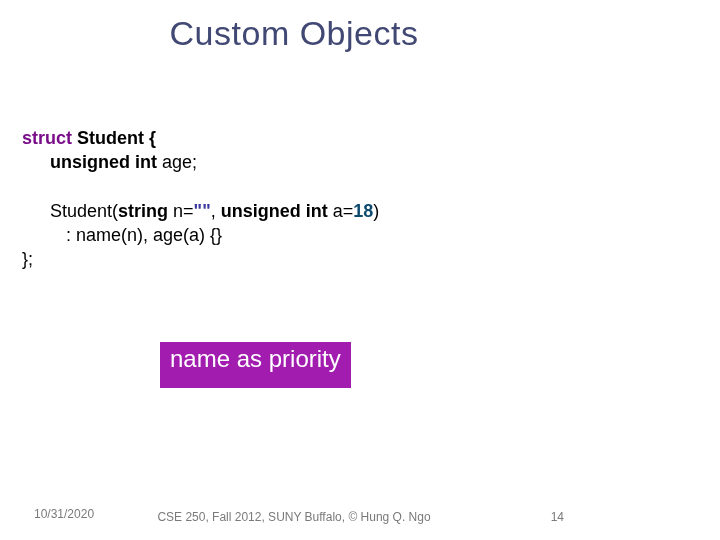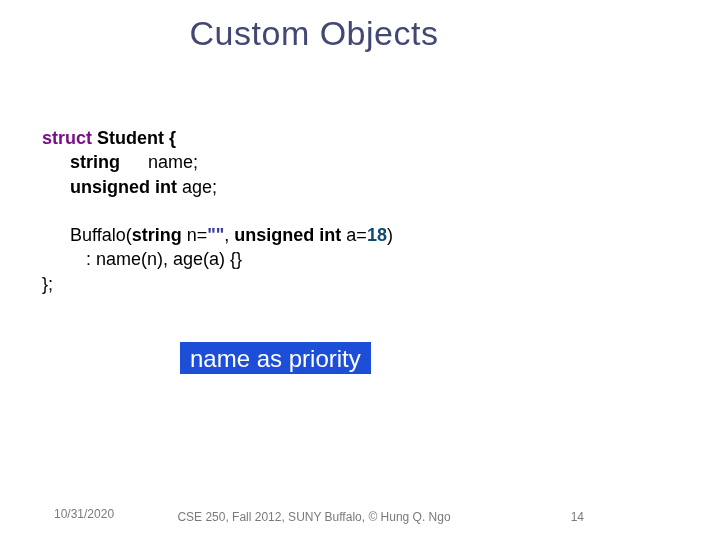--- a/index.html
+++ b/index.html
@@ -1,49 +1,48 @@
 <!DOCTYPE html>
 <html><head>
 <meta charset="utf-8">
 <style>
   * { margin: 0; padding: 0; box-sizing: border-box; }
   html, body { width: 720px; height: 540px; background: #fff; font-family: Arial, Helvetica, sans-serif; overflow: hidden; }
-  .slide { position: relative; width: 588px; height: 540px; margin-left: 20px; }
+  .slide { position: relative; width: 588px; height: 540px; }
   .title { position: absolute; top: 14px; left: 0; width: 100%; text-align: center; font-size: 34px; color: #404873; letter-spacing: 0.5px; }
   .code-block { position: absolute; top: 126px; left: 22px; font-family: Arial, Helvetica, sans-serif; font-size: 18px; line-height: 1.35; font-weight: bold; color: #000; }
   .code-block .row { white-space: pre; }
   .kw-struct { color: #7a0e8a; }
   .kw-type { color: #000; }
   .var { color: #000; font-weight: normal; }
   .kw-blue { color: #0c4a6e; }
   .plain { color: #000; font-weight: normal; }
   .str { color: #3a3aa0; }
   .indent1 { display: inline-block; width: 28px; }
   .indent2 { display: inline-block; width: 44px; }
   .gap1 { display: inline-block; width: 28px; }
-  .box { position: absolute; left: 160px; background: #1d4ed8; color: #fff; font-size: 24px; padding: 3px 10px 1px 10px; }
+  .box { position: absolute; left: 160px; background: #a21caf; color: #fff; font-size: 24px; padding: 3px 10px 15px 10px; }
   .box1 { top: 342px; }
   .box2 { top: 408px; }
   .footer { position: absolute; bottom: 16px; left: 0; width: 100%; font-size: 12px; color: #7a7a7a; }
   .footer .date { position: absolute; left: 34px; bottom: 3px; }
   .footer .center { position: absolute; left: 0; width: 100%; text-align: center; bottom: 0; }
   .footer .page { position: absolute; right: 24px; bottom: 0; }
 </style>
 </head>
 <body>
 <div class="slide">
 
   <div class="title">Custom Objects</div>
 
   <div class="code-block">
     <div class="row"><span class="kw-struct">struct</span><span class="kw-type"> Student {</span></div>
-    <div class="row"><span class="indent1"></span><span class="kw-type">string</span><span class="gap1"></span><span class="var">name</span><span class="var">;</span></div>
     <div class="row"><span class="indent1"></span><span class="kw-type">unsigned int </span><span class="var">age</span><span class="var">;</span></div>
     <div class="row">&nbsp;</div>
-    <div class="row"><span class="indent1"></span><span class="plain">Buffalo(</span><span class="kw-type">string</span><span class="plain"> n=</span><span class="str">""</span><span class="plain">, </span><span class="kw-type">unsigned int </span><span class="plain">a=</span><span class="kw-blue">18</span><span class="plain">)</span></div>
+    <div class="row"><span class="indent1"></span><span class="plain">Student(</span><span class="kw-type">string</span><span class="plain"> n=</span><span class="str">""</span><span class="plain">, </span><span class="kw-type">unsigned int </span><span class="plain">a=</span><span class="kw-blue">18</span><span class="plain">)</span></div>
     <div class="row"><span class="indent2"></span><span class="plain">: name(n), age(a) {}</span></div>
     <div class="row"><span class="plain">};</span></div>
   </div>
 
   <div class="box box1">name as priority</div>
 
   <div class="footer">
     <div class="date">10/31/2020</div>
     <div class="center">CSE 250, Fall 2012, SUNY Buffalo, © Hung Q. Ngo</div>
     <div class="page">14</div>

